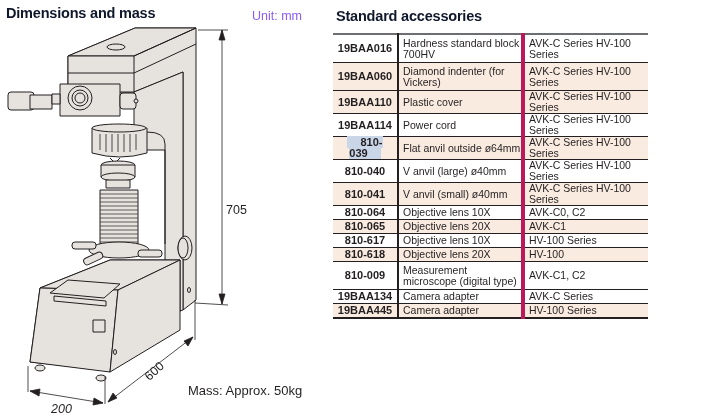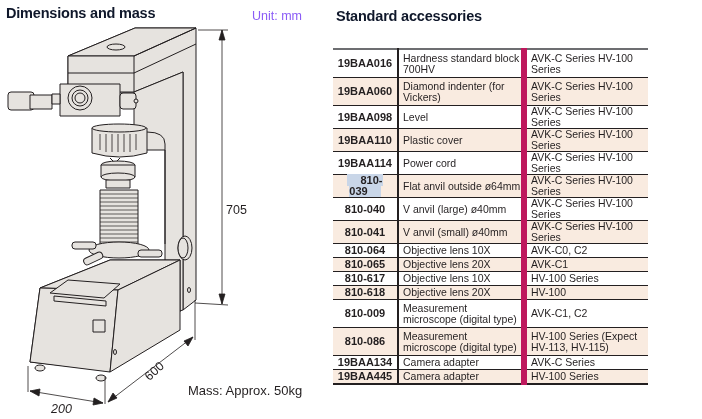--- a/index.html
+++ b/index.html
@@ -8,26 +8,26 @@
     #dim-title { left: 6px; top: 5px; }
     #acc-title { left: 336px; top: 8px; }
     .unit { position: absolute; left: 252px; top: 9px; font-size: 12.5px; color: #8b5cf6; }
     .mass { position: absolute; left: 188px; top: 383px; font-size: 13px; color: #231f20; }
     .dim-label { position: absolute; font-size: 12.5px; color: #231f20; }
     #dim-705 { left: 226px; top: 160px; margin-top: 43px; }
     #dim-200 { left: 51px; top: 402px; font-style: italic; }
     #dim-600 { left: 142px; top: 373px; transform: rotate(-42deg); transform-origin: left top; }
     #drawing { position: absolute; left: 0; top: 0; width: 330px; height: 419px; }
 
-    table.acc { position: absolute; left: 333px; top: 33px; border-collapse: collapse; width: 315px; font-size: 10.5px; line-height: 11px; margin-top: 15px; }
+    table.acc { position: absolute; left: 333px; top: 33px; border-collapse: collapse; width: 315px; font-size: 10.5px; line-height: 11px; }
     table.acc td { padding: 0 0 0 4px; vertical-align: middle; height: 13px; border-top: 1px solid #231f20; }
     table.acc tr:first-child td { border-top: 2px solid #6d6e71; }
     table.acc tr:last-child td { border-bottom: 2px solid #231f20; }
     table.acc td.code { width: 60px; font-weight: bold; text-align: center; padding: 0 2px; font-size: 11px; border-right: 2px solid #231f20; }
-    table.acc td.desc { width: 118px; border-right: 6px solid #be185d; color: #231f20; }
+    table.acc td.desc { width: 118px; border-right: 4px solid #be185d; color: #231f20; }
     table.acc td.series { color: #231f20; }
     table.acc tr.shade td { background: #f9ebe0; }
     table.acc tr.tall td { height: 27px; }
     table.acc td.code span.hl { background: #c9d6e8; padding: 0 13px; }
   </style>
 </head>
 <body>
 
 <div>
   <div class="section-title" id="dim-title">Dimensions and mass</div>
@@ -149,25 +149,20 @@
       <tr class="tall">
         <td class="code">19BAA016</td>
         <td class="desc">Hardness standard block 700HV</td>
         <td class="series">AVK-C Series  HV-100 Series</td>
       </tr>
       <tr class="tall shade">
         <td class="code">19BAA060</td>
         <td class="desc">Diamond indenter (for Vickers)</td>
         <td class="series">AVK-C Series  HV-100 Series</td>
       </tr>
-      <tr>
-        <td class="code">19BAA098</td>
-        <td class="desc">Level</td>
-        <td class="series">AVK-C Series  HV-100 Series</td>
-      </tr>
       <tr class="shade">
         <td class="code">19BAA110</td>
         <td class="desc">Plastic cover</td>
         <td class="series">AVK-C Series  HV-100 Series</td>
       </tr>
       <tr>
         <td class="code">19BAA114</td>
         <td class="desc">Power cord</td>
         <td class="series">AVK-C Series  HV-100 Series</td>
       </tr>
@@ -204,25 +199,20 @@
       <tr class="shade">
         <td class="code">810-618</td>
         <td class="desc">Objective lens  20X</td>
         <td class="series">HV-100</td>
       </tr>
       <tr class="tall">
         <td class="code">810-009</td>
         <td class="desc">Measurement microscope (digital type)</td>
         <td class="series">AVK-C1, C2</td>
       </tr>
-      <tr class="tall shade">
-        <td class="code">810-086</td>
-        <td class="desc">Measurement microscope (digital type)</td>
-        <td class="series">HV-100 Series (Expect HV-113, HV-115)</td>
-      </tr>
       <tr>
         <td class="code">19BAA134</td>
         <td class="desc">Camera adapter</td>
         <td class="series">AVK-C Series</td>
       </tr>
       <tr class="shade">
         <td class="code">19BAA445</td>
         <td class="desc">Camera adapter</td>
         <td class="series">HV-100 Series</td>
       </tr>

